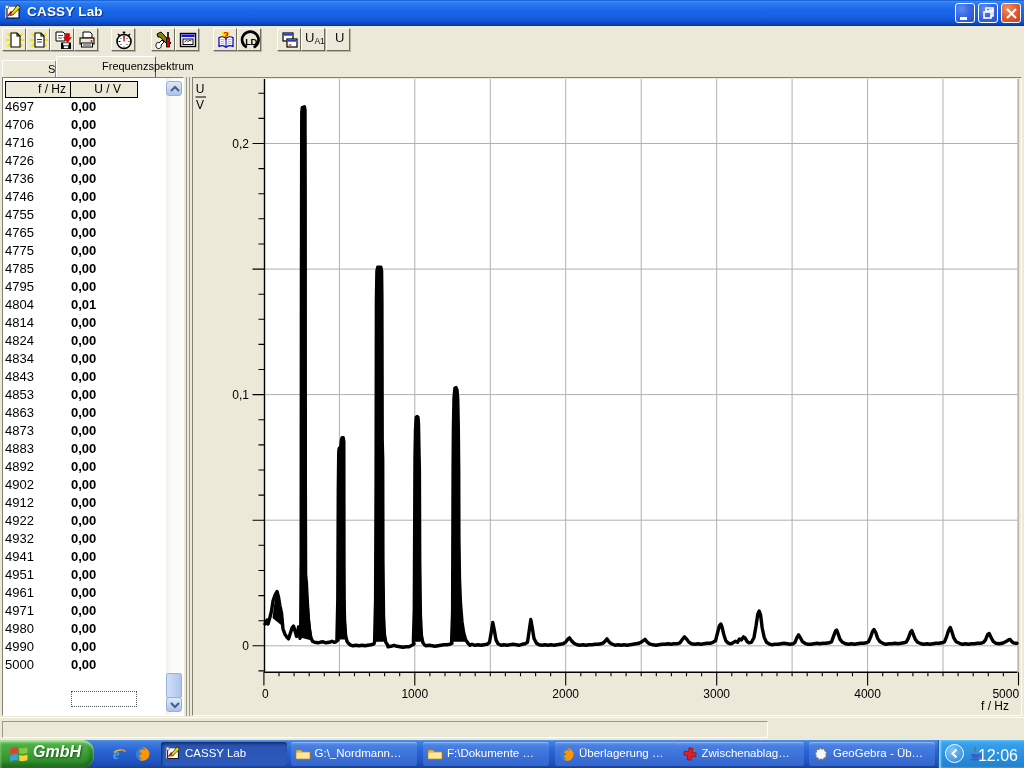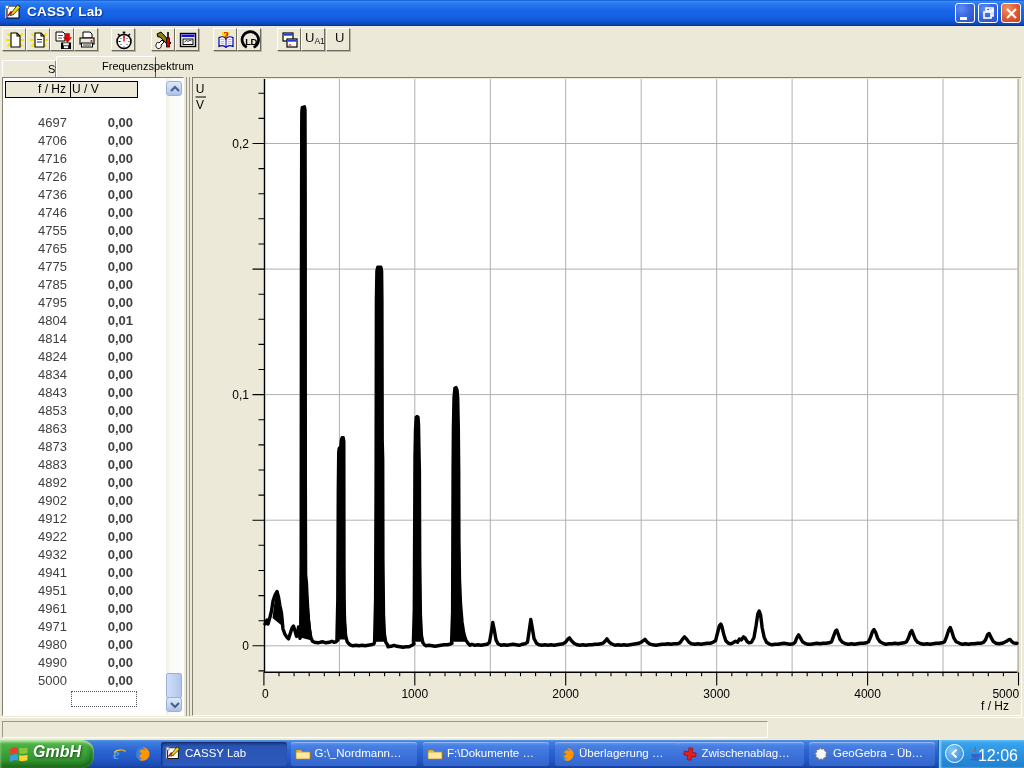--- a/index.html
+++ b/index.html
@@ -27,22 +27,22 @@
 
 #tabrow { position:absolute; left:0; top:55px; width:1024px; height:22px; background:#ece9d8; }
 .tab { position:absolute; font-size:11px; color:#000; background:#ece9d8;padding-left:45px; }
 .tab.inactive { left:2px; top:5px; width:54px; height:17px; border:1px solid #8a887c; border-bottom:none; border-radius:2px 2px 0 0; border-top-color:#fff; border-left-color:#fff; text-align:center; line-height:16px; }
 .tab.active { left:56px; top:1px; width:100px; height:21px; border:1px solid #5a584e; border-bottom:none; border-radius:2px 2px 0 0; border-top-color:#fff; border-left-color:#fff; text-align:right; line-height:19px; }
 
 
 #tablepanel { position:absolute; left:2px; top:77px; width:182px; height:639px; background:#fff; border:1px solid; border-color:#827f73 #fff #fff #827f73; }
 #thead { position:absolute; left:2px; top:3px; width:133px; height:17px; background:#ece9d8; border:1px solid #000; }
 #thead .c1 { position:absolute; left:0; top:0; width:65px; height:15px; border-right:1px solid #000; text-align:right; padding-right:4px; font-size:12px; line-height:15px; }
-#thead .c2 { position:absolute; left:66px; top:0; width:66px; height:15px; padding-right:17px; font-size:12px; line-height:15px; }
-#tcol1, #tcol2 { position:absolute; top:36px; font-size:13px; line-height:18px; text-align:right; color:#404040; white-space:pre; }
+#thead .c2 { position:absolute; left:66px; top:0; width:66px; height:15px; text-align:right; padding-right:17px; font-size:12px; line-height:15px; }
+#tcol1, #tcol2 { position:absolute; top:20px; font-size:13px; line-height:18px; color:#000000; white-space:pre; }
 #tcol1 { left:2px; width:62px; }
 #tcol2 { left:68px; width:62px;font-weight:bold; }
 #focusbox { position:absolute; left:68px; top:613px; width:66px; height:16px; border:1px dotted #555; }
 
 #vscroll { position:absolute; left:163px; top:0; width:17px; height:637px; background:linear-gradient(90deg,#f0efe8,#fafaf7 30%,#fdfdfc); }
 .sbtn { position:absolute; left:0; width:16px; height:15px; border-radius:3px; border:1px solid #9cb0d4; background:linear-gradient(180deg,#dce8fb 0%,#c2d3f3 60%,#aabfe8 100%); }
 .sbtn svg { position:absolute; left:2px; top:2px; }
 #sthumb { position:absolute; left:0; top:595px; width:16px; height:25px; border-radius:2px; border:1px solid #9cb0d4; background:linear-gradient(90deg,#cfdef8,#c0d2f4 50%,#b0c4ec); }
 
 #splitter { position:absolute; left:184px; top:77px; width:8px; height:639px; background:#ece9d8; }

